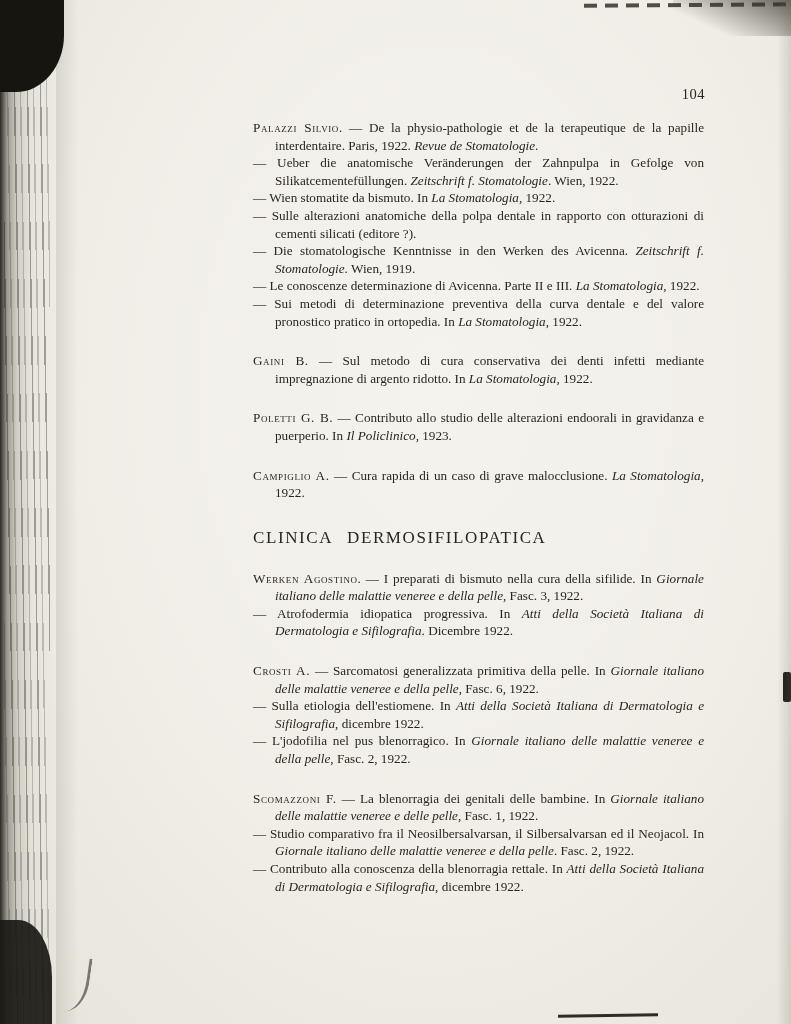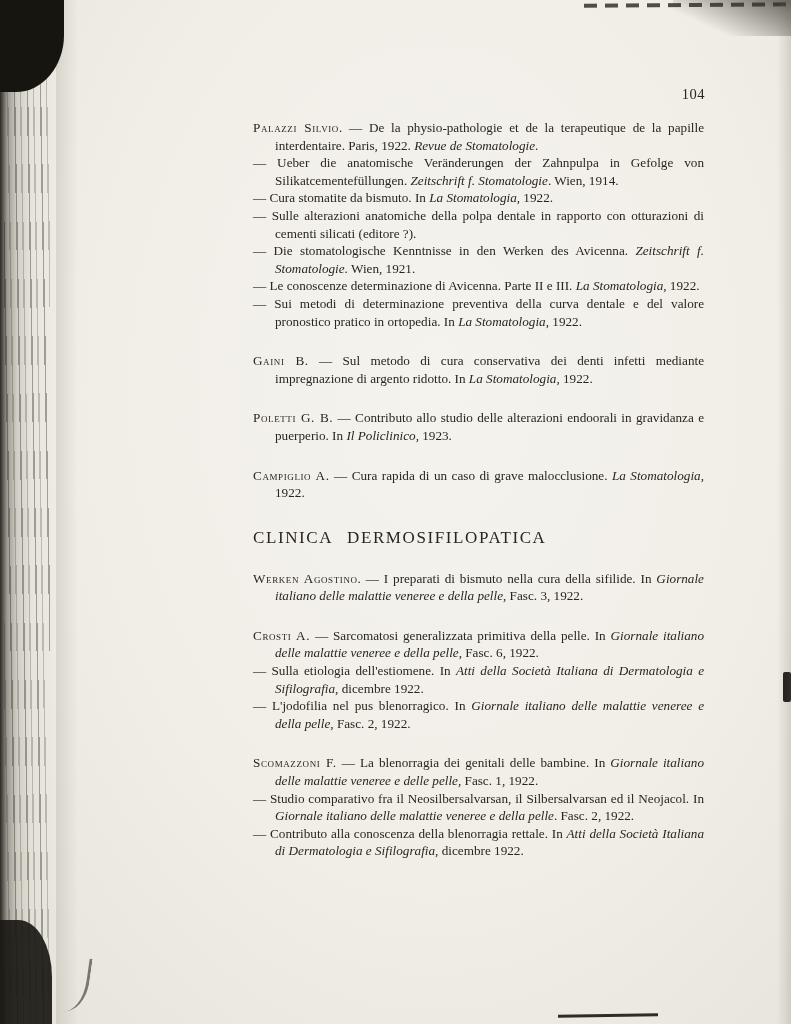--- a/index.html
+++ b/index.html
@@ -97,41 +97,42 @@
 <div class="dash-right"></div>
 <div class="edge-right"></div>
 <div class="dash-bottom"></div>
 
 <div class="page-content">
   <div class="page-number">104</div>
   <div id="bib-root">
       <section>
         <div class="bib-entry">
           <p class="bib-item"><span class="sc">Palazzi Silvio</span><span>. — De la physio-pathologie et de la terapeutique de la papille interdentaire. Paris, 1922. </span><span class="it">Revue de Stomatologie</span><span>.</span></p>
-          <p class="bib-item"><span>— Ueber die anatomische Veränderungen der Zahnpulpa in Gefolge von Silikatcementefüllungen. </span><span class="it">Zeitschrift f. Stomatologie</span><span>. Wien, 1914.</span></p>
-          <p class="bib-item"><span>— Cura stomatite da bismuto. In </span><span class="it">La Stomatologia</span><span>, 1922.</span></p>
+          <p class="bib-item"><span>— Ueber die anatomische Veränderungen der Zahnpulpa in Gefolge von Silikatcementefüllungen. </span><span class="it">Zeitschrift f. Stomatologie</span><span>. Wien, 1922.</span></p>
+          <p class="bib-item"><span>— Wien stomatite da bismuto. In </span><span class="it">La Stomatologia</span><span>, 1922.</span></p>
           <p class="bib-item"><span>— Sulle alterazioni anatomiche della polpa dentale in rapporto con otturazioni di cementi silicati (editore ?).</span></p>
-          <p class="bib-item"><span>— Die stomatologische Kenntnisse in den Werken des Avicenna. </span><span class="it">Zeitschrift f. Stomatologie</span><span>. Wien, 1921.</span></p>
+          <p class="bib-item"><span>— Die stomatologische Kenntnisse in den Werken des Avicenna. </span><span class="it">Zeitschrift f. Stomatologie</span><span>. Wien, 1919.</span></p>
           <p class="bib-item"><span>— Le conoscenze determinazione di Avicenna. Parte II e III. </span><span class="it">La Stomatologia</span><span>, 1922.</span></p>
           <p class="bib-item"><span>— Sui metodi di determinazione preventiva della curva dentale e del valore pronostico pratico in ortopedia. In </span><span class="it">La Stomatologia</span><span>, 1922.</span></p>
         </div>
         <div class="bib-entry">
           <p class="bib-item"><span class="sc">Gaini B.</span><span> — Sul metodo di cura conservativa dei denti infetti mediante impregnazione di argento ridotto. In </span><span class="it">La Stomatologia</span><span>, 1922.</span></p>
         </div>
         <div class="bib-entry">
           <p class="bib-item"><span class="sc">Poletti G. B.</span><span> — Contributo allo studio delle alterazioni endoorali in gravidanza e puerperio. In </span><span class="it">Il Policlinico</span><span>, 1923.</span></p>
         </div>
         <div class="bib-entry">
           <p class="bib-item"><span class="sc">Campiglio A.</span><span> — Cura rapida di un caso di grave malocclusione. </span><span class="it">La Stomatologia</span><span>, 1922.</span></p>
         </div>
       </section>
       <section>
         <h2 class="section-heading">CLINICA DERMOSIFILOPATICA</h2>
         <div class="bib-entry">
           <p class="bib-item"><span class="sc">Werken Agostino</span><span>. — I preparati di bismuto nella cura della sifilide. In </span><span class="it">Giornale italiano delle malattie veneree e della pelle</span><span>, Fasc. 3, 1922.</span></p>
+          <p class="bib-item"><span>— Atrofodermia idiopatica progressiva. In </span><span class="it">Atti della Società Italiana di Dermatologia e Sifilografia</span><span>. Dicembre 1922.</span></p>
         </div>
         <div class="bib-entry">
           <p class="bib-item"><span class="sc">Crosti A.</span><span> — Sarcomatosi generalizzata primitiva della pelle. In </span><span class="it">Giornale italiano delle malattie veneree e della pelle</span><span>, Fasc. 6, 1922.</span></p>
           <p class="bib-item"><span>— Sulla etiologia dell'estiomene. In </span><span class="it">Atti della Società Italiana di Dermatologia e Sifilografia</span><span>, dicembre 1922.</span></p>
           <p class="bib-item"><span>— L'jodofilia nel pus blenorragico. In </span><span class="it">Giornale italiano delle malattie veneree e della pelle</span><span>, Fasc. 2, 1922.</span></p>
         </div>
         <div class="bib-entry">
           <p class="bib-item"><span class="sc">Scomazzoni F.</span><span> — La blenorragia dei genitali delle bambine. In </span><span class="it">Giornale italiano delle malattie veneree e delle pelle</span><span>, Fasc. 1, 1922.</span></p>
           <p class="bib-item"><span>— Studio comparativo fra il Neosilbersalvarsan, il Silbersalvarsan ed il Neojacol. In </span><span class="it">Giornale italiano delle malattie veneree e della pelle</span><span>. Fasc. 2, 1922.</span></p>
           <p class="bib-item"><span>— Contributo alla conoscenza della blenorragia rettale. In </span><span class="it">Atti della Società Italiana di Dermatologia e Sifilografia</span><span>, dicembre 1922.</span></p>

